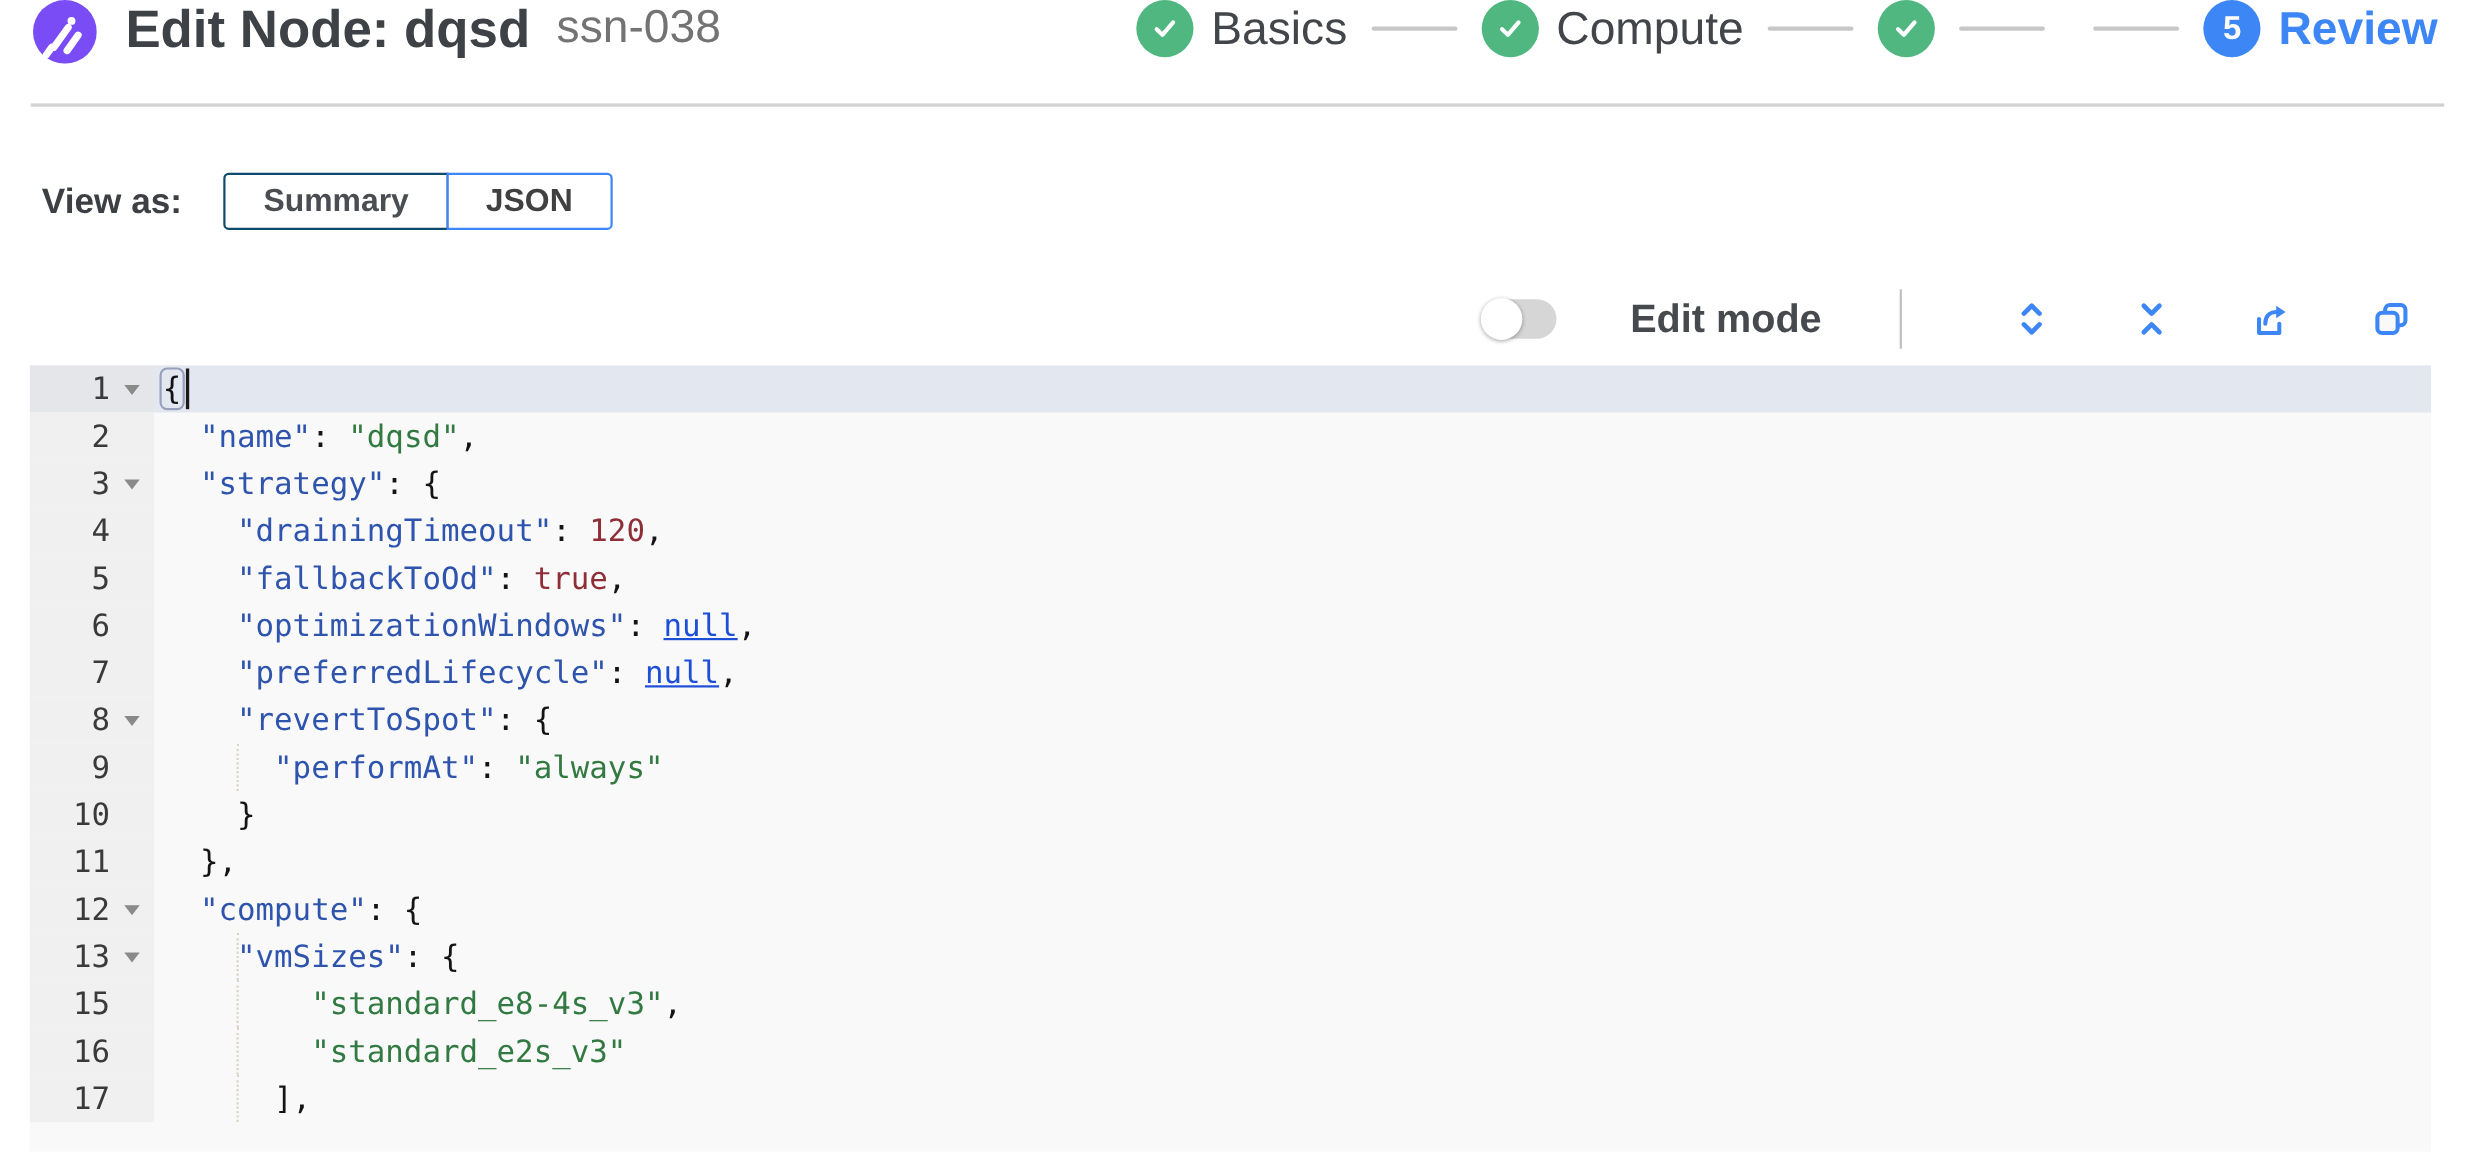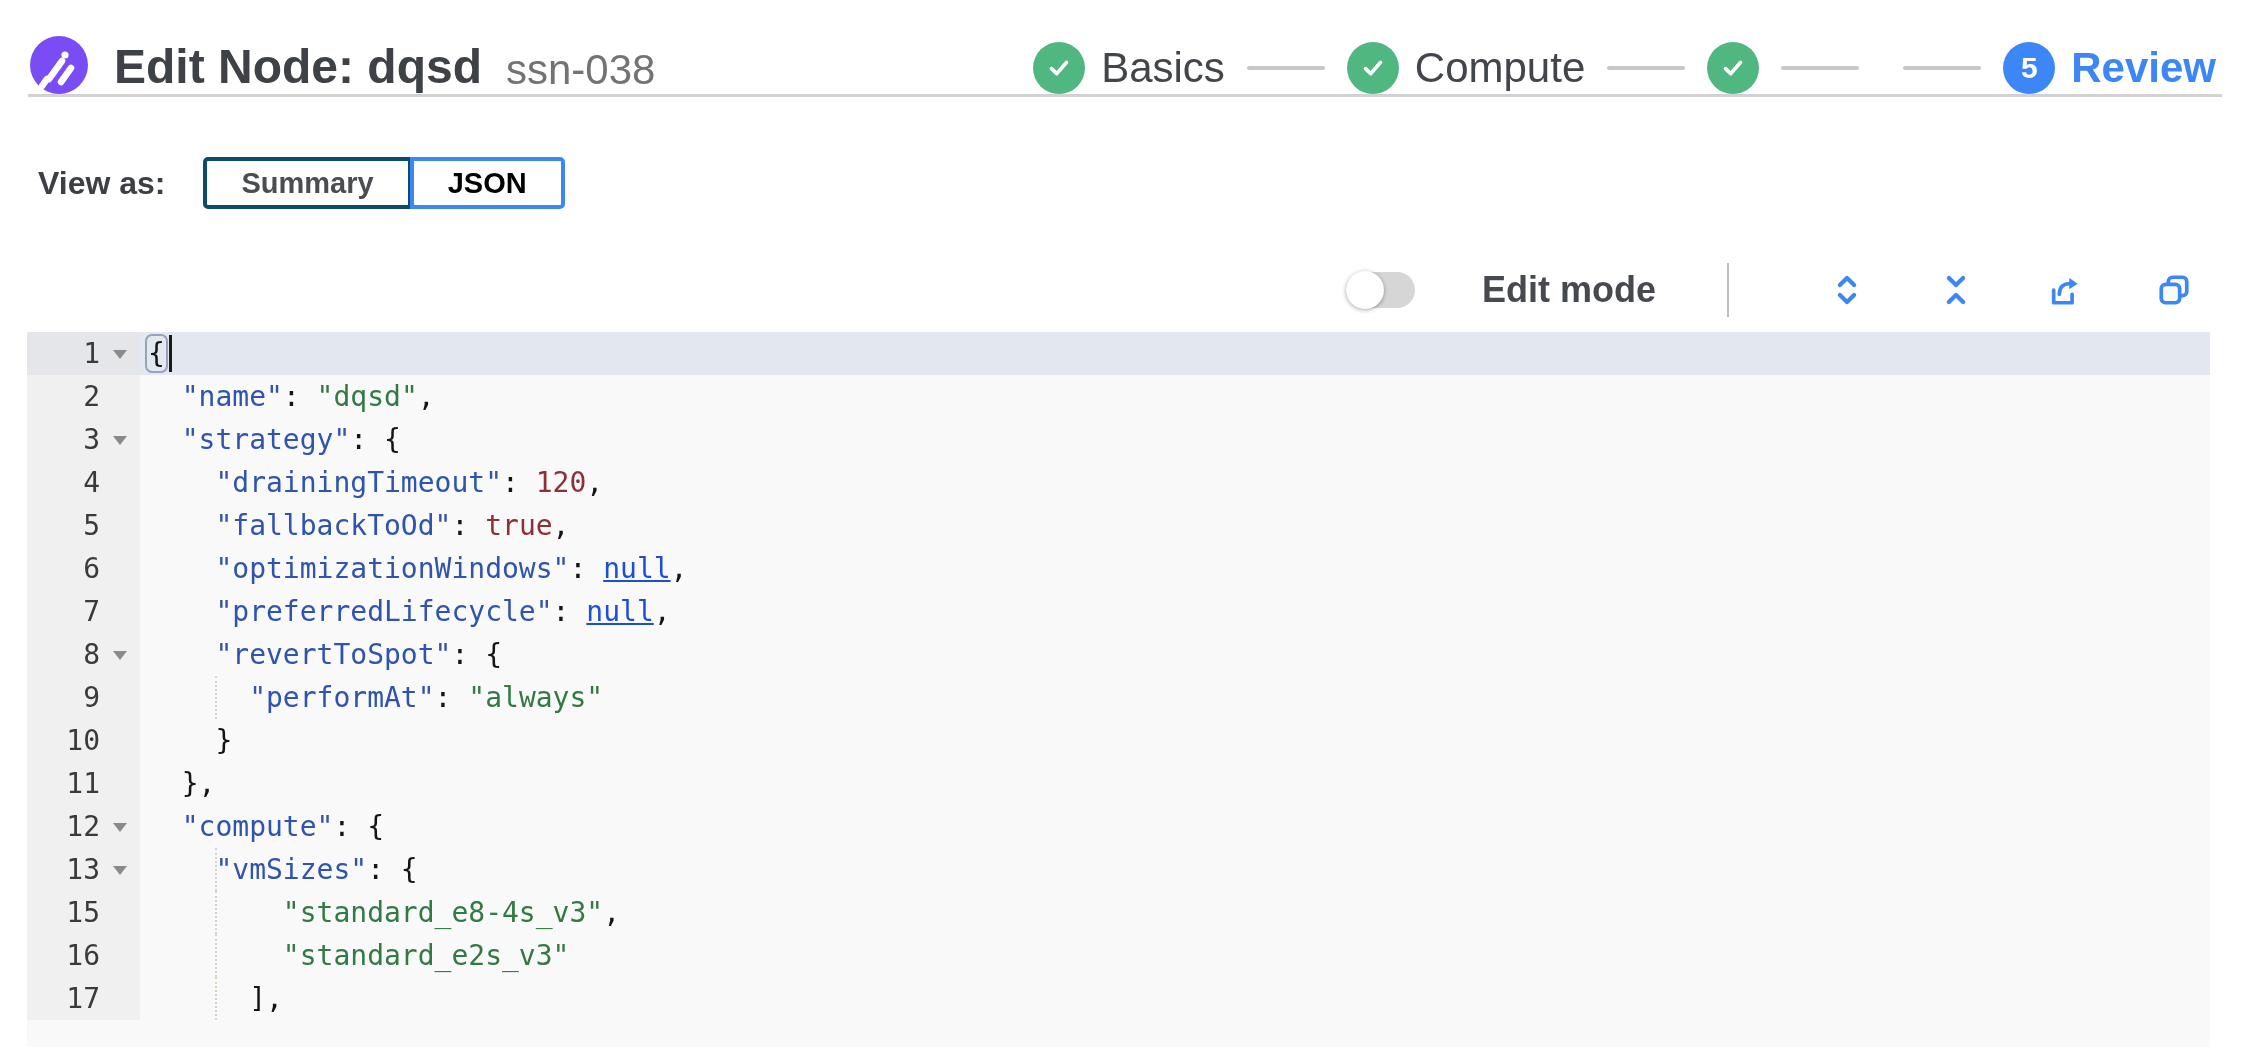--- a/index.html
+++ b/index.html
@@ -1,46 +1,46 @@
 <!DOCTYPE html>
 <html><head>
 <meta charset="utf-8">
 <style>
   * { margin:0; padding:0; box-sizing:border-box; }
   html,body { width:2250px; height:1048px; overflow:hidden; background:#fff;
     font-family:"Liberation Sans", sans-serif; }
 
   
   .header { height:97px; margin:0 28px; border-bottom:3px solid #d2d2d2;
-    display:flex; align-items:flex-end; padding:0 6px 0 2px; }
+    display:flex; align-items:flex-start; padding:0 6px 0 2px; }
   .logo { width:58px; height:58px; flex:none; }
   .title { font-size:48px; font-weight:bold; color:#3e4145; margin-left:26px; white-space:nowrap; }
   .subtitle { font-size:42px; color:#737373; margin-left:24px; max-width:152px;
     overflow:hidden; white-space:nowrap; flex:none; }
 
   .stepper { margin-left:auto; display:flex; align-items:center; }
   .step { display:flex; align-items:center; cursor:pointer; }
   .step-circle { width:52px; height:52px; border-radius:50%; flex:none;
     display:flex; align-items:center; justify-content:center; }
   .step-circle.complete { background:#50b781; }
   .step-circle.current  { background:#3d86f5; color:#fff; font-size:30px; font-weight:bold; }
   .step-label { font-size:42px; color:#42454a; margin-left:16px; white-space:nowrap; }
   .step.current .step-label { color:#3d86f5; font-weight:bold; }
   .step-connector { width:78px; height:4px; background:#c7c7c7; margin:0 22px; border-radius:2px; }
 
   
   .viewas-row { display:flex; align-items:center; margin:60px 0 0 38px; height:52px;text-align:center; }
   .viewas-label { font-size:32px; font-weight:bold; color:#3c3f44; margin-right:38px; }
   .seg-group { display:flex; }
-  .seg-btn { height:52px; padding:0 34px; background:#fff; border:4px solid #0c4a6e;
+  .seg-btn { height:52px; padding:0 34px; background:#fff; border:2px solid #0c4a6e;
     font-size:29px; font-weight:bold; color:#4a4d52; display:flex; align-items:center;
     cursor:pointer; font-family:"Liberation Sans",sans-serif; }
   .seg-btn:first-child { border-radius:5px 0 0 5px; }
   .seg-btn:last-child  { border-radius:0 5px 5px 0; margin-left:-2px; }
-  .seg-btn.selected { border-color:#3d86f5; color:#000000; z-index:2; }
+  .seg-btn.selected { border-color:#3d86f5; color:#404040; z-index:2; }
 
   
   .toolbar-row { display:flex; align-items:center; justify-content:flex-end;
     margin:52px 55px 0 0; height:58px;gap:45px; }
   .switch { width:69px; height:36px; border-radius:18px; background:#d6d6d6;
     position:relative; cursor:pointer; flex:none; }
   .switch .knob { position:absolute; left:0px; top:-1px; width:38px; height:38px;
     border-radius:50%; background:#fff; box-shadow:0 1px 4px rgba(0,0,0,.35); }
   .editmode-label { font-size:36px; font-weight:bold; color:#46494e; margin:0 26px 0 22px; }
   .tb-divider { width:2px; height:54px; background:#bfbfbf; margin-right:30px; }

